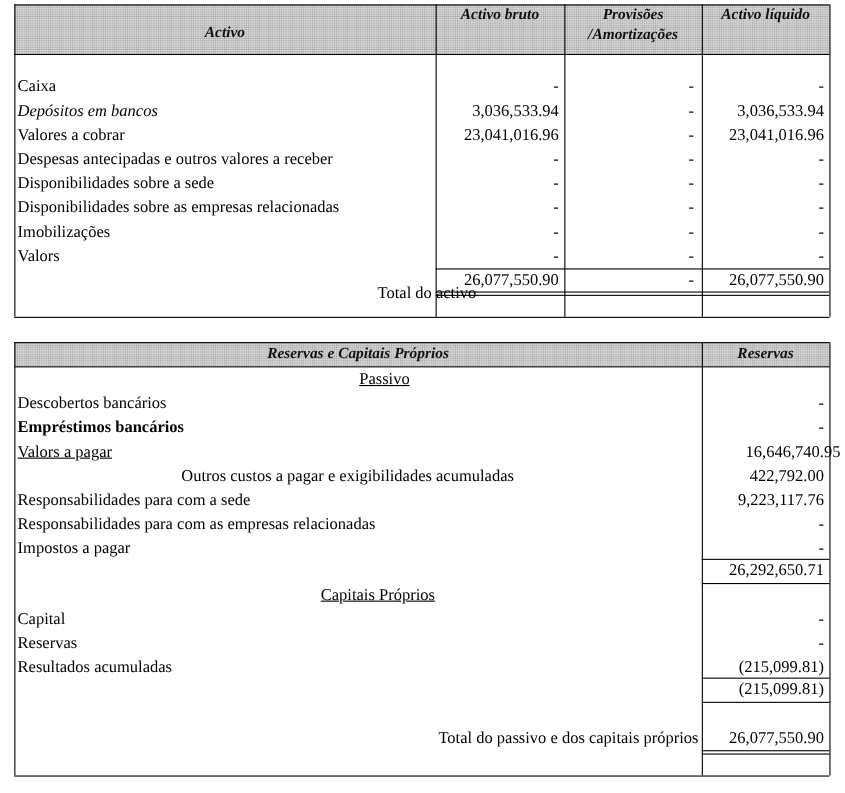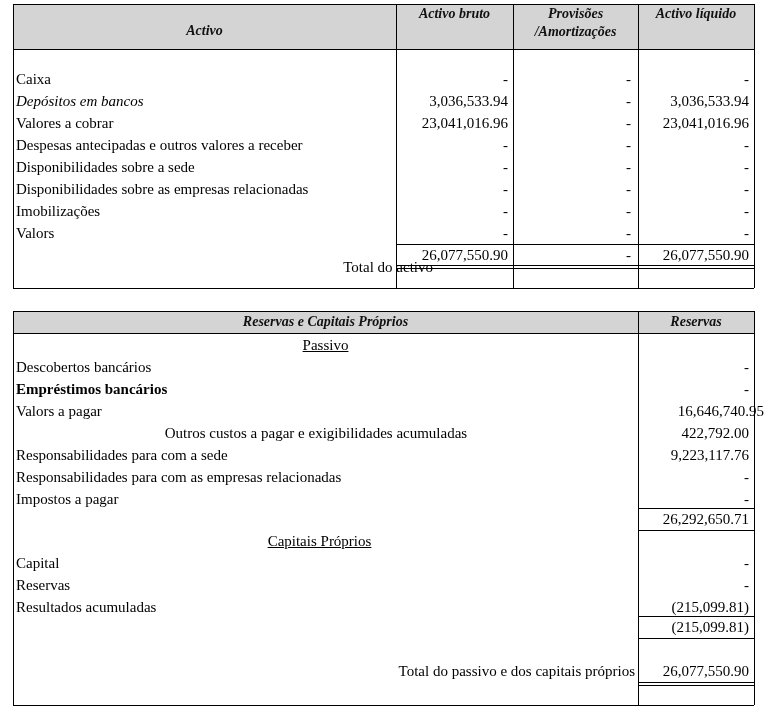--- a/index.html
+++ b/index.html
@@ -4,21 +4,21 @@
 <style>
   html, body { margin:0; padding:0; background:#fff; }
   body { width:768px; height:721px; position:relative; font-family:"Liberation Serif", serif; color:#000; font-size:15px; overflow:hidden; }
   .abs { position:absolute; }
   .hdr { background-color:#d4d4d4; background-image: radial-gradient(#9a9a9a 0.6px, transparent 0.7px); background-size:2px 2px; }
   .hdrtxt { font-weight:bold; font-style:italic; font-size:14px; text-align:center; color:#111; }
   .line-h { position:absolute; height:0; border-top:1.5px solid #000; }
   .line-v { position:absolute; width:0; border-left:1.5px solid #000; }
   .row { position:absolute; height:22px; line-height:22px; white-space:nowrap; }
   .r { text-align:right; }
-  .u { text-decoration:underline; }
+  .u { text-decoration:underline;margin-left:24px; }
   .c { text-align:center; }
 </style>
 </head>
 <body>
 
 <div>
 
   <div class="abs hdr" style="left:13px; top:4px; width:741px; height:45px;"></div>
   <div class="abs hdrtxt" style="left:13px; top:6px; width:383px;margin-top:17px;">Activo</div>
   <div class="abs hdrtxt" style="left:396px; top:6px; width:117px;">Activo bruto</div>
@@ -119,21 +119,21 @@
   <div id="passivo-rows">
       <div>
         <div class="row" style="left: 16px; top: 356px; width: 600px;">Descobertos bancários</div>
         <div class="row r" style="left: 638px; top: 356px; width: 111px;">-</div>
       </div>
       <div>
         <div class="row" style="left: 16px; top: 378px; width: 600px; font-weight: bold;">Empréstimos bancários</div>
         <div class="row r" style="left: 638px; top: 378px; width: 111px;">-</div>
       </div>
       <div>
-        <div class="row" style="left: 16px; top: 400px; width: 600px;">Valors a pagar</div>
+        <div class="row" style="left: 16px; top: 400px; width: 600px; text-decoration: underline;">Valors a pagar</div>
         <div class="row r" style="left: 653px; top: 400px; width: 111px;">16,646,740.95</div>
       </div>
       <div>
         <div class="row" style="left: 16px; top: 422px; width: 600px; text-align: center;">Outros custos a pagar e exigibilidades acumuladas</div>
         <div class="row r" style="left: 638px; top: 422px; width: 111px;">422,792.00</div>
       </div>
       <div>
         <div class="row" style="left: 16px; top: 444px; width: 600px;">Responsabilidades para com a sede</div>
         <div class="row r" style="left: 638px; top: 444px; width: 111px;">9,223,117.76</div>
       </div>

